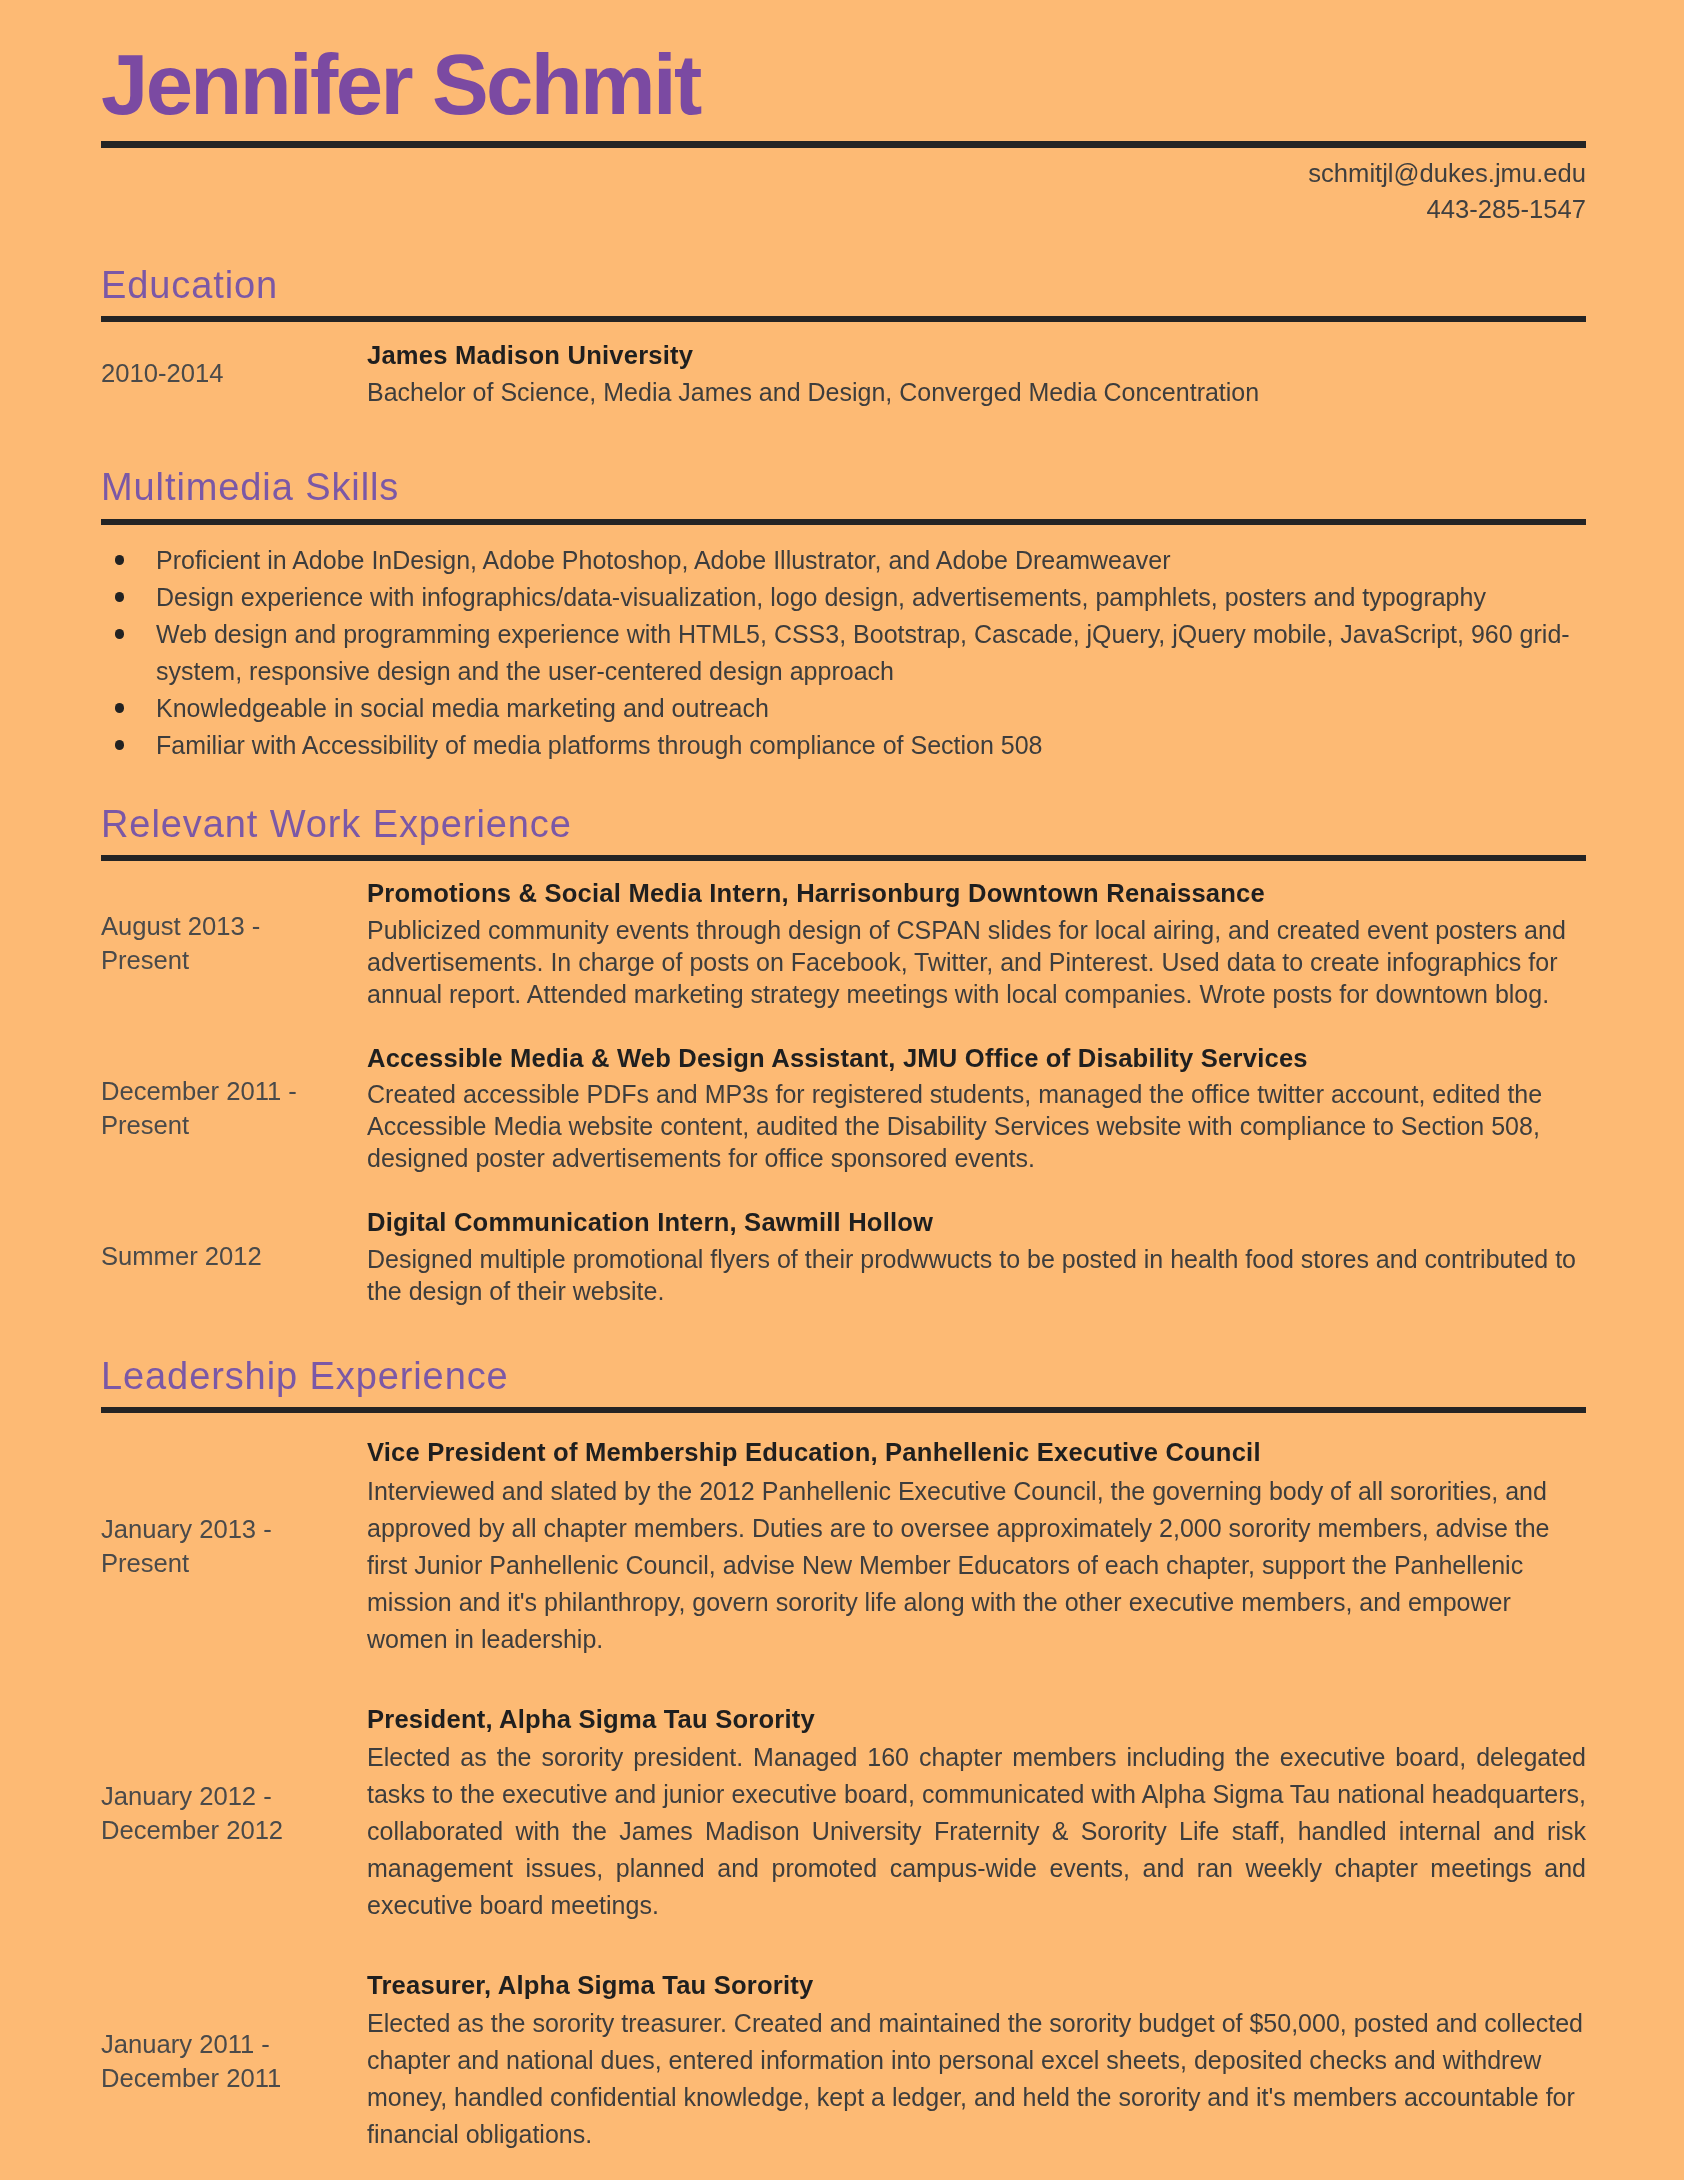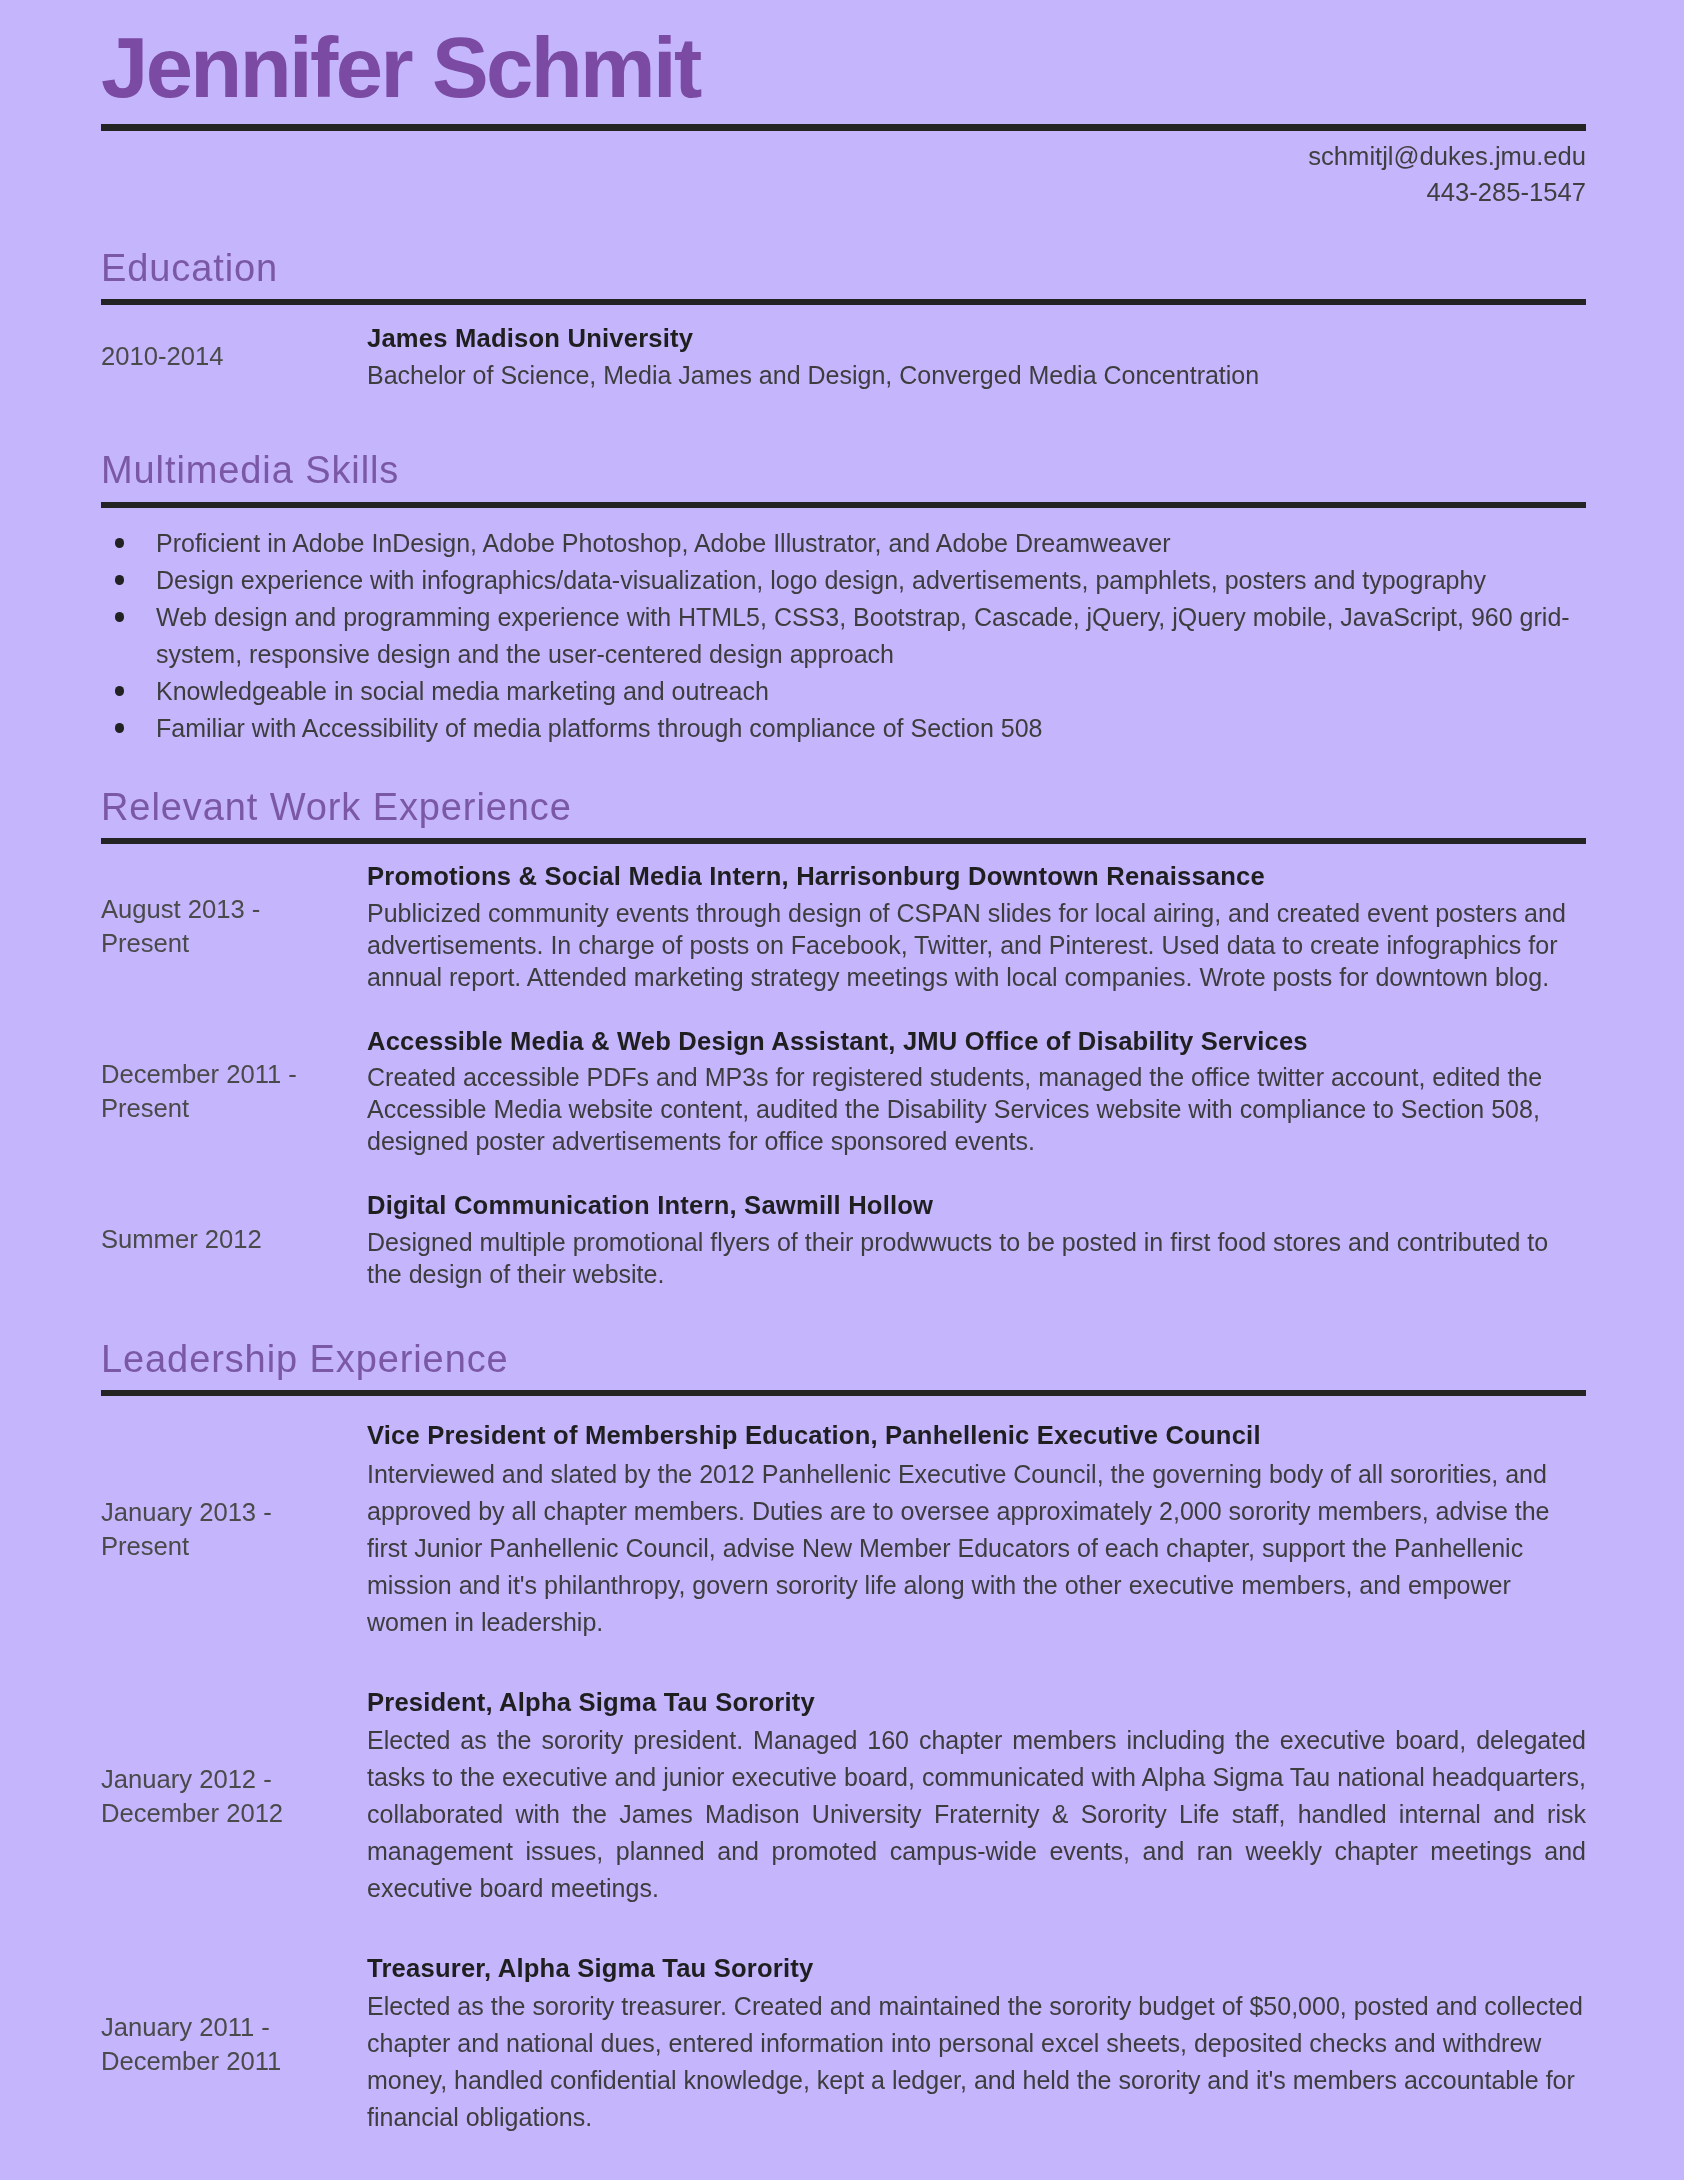--- a/index.html
+++ b/index.html
@@ -1,23 +1,23 @@
 <!DOCTYPE html>
 <html style="font-size:13.6px"><head>
 <meta charset="utf-8">
 <style>
   html, body { margin: 0; padding: 0; background: #e8e8e8; }
   .page {
     position: relative;
     width: 1685px;
     height: 2181px;
     margin: 0 auto;
-    background: #c4b5fd;
+    background: #fdba74;
     box-sizing: border-box;
-    padding: 15px 99px 0 101px;
+    padding: 32px 99px 0 101px;
     font-family: "Liberation Sans", sans-serif;
     color: #3d3d3d;
     overflow: hidden;
   }
 
   
   h1.name {
     margin: 0;
     font-size: 85px;
     line-height: 106px;
@@ -169,21 +169,21 @@
       <div class="entry-main">
         <div class="entry-title">Accessible Media &amp; Web Design Assistant, JMU Office of Disability Services</div>
         <div class="entry-desc lh-work">Created accessible PDFs and MP3s for registered students, managed the office twitter account, edited the Accessible Media website content, audited the Disability Services website with compliance to Section 508, designed poster advertisements for office sponsored events.</div>
       </div>
     </div>
 
     <div class="entry">
       <div class="dates">Summer 2012</div>
       <div class="entry-main">
         <div class="entry-title">Digital Communication Intern, Sawmill Hollow</div>
-        <div class="entry-desc lh-work">Designed multiple promotional flyers of their prodwwucts to be posted in first food stores and contributed to the design of their website.</div>
+        <div class="entry-desc lh-work">Designed multiple promotional flyers of their prodwwucts to be posted in health food stores and contributed to the design of their website.</div>
       </div>
     </div>
   </section>
 
   <section class="sec sec-leadership">
     <h2 class="sec-heading">Leadership Experience</h2>
 
     <div class="entry">
       <div class="dates">January 2013 -
 Present</div>

